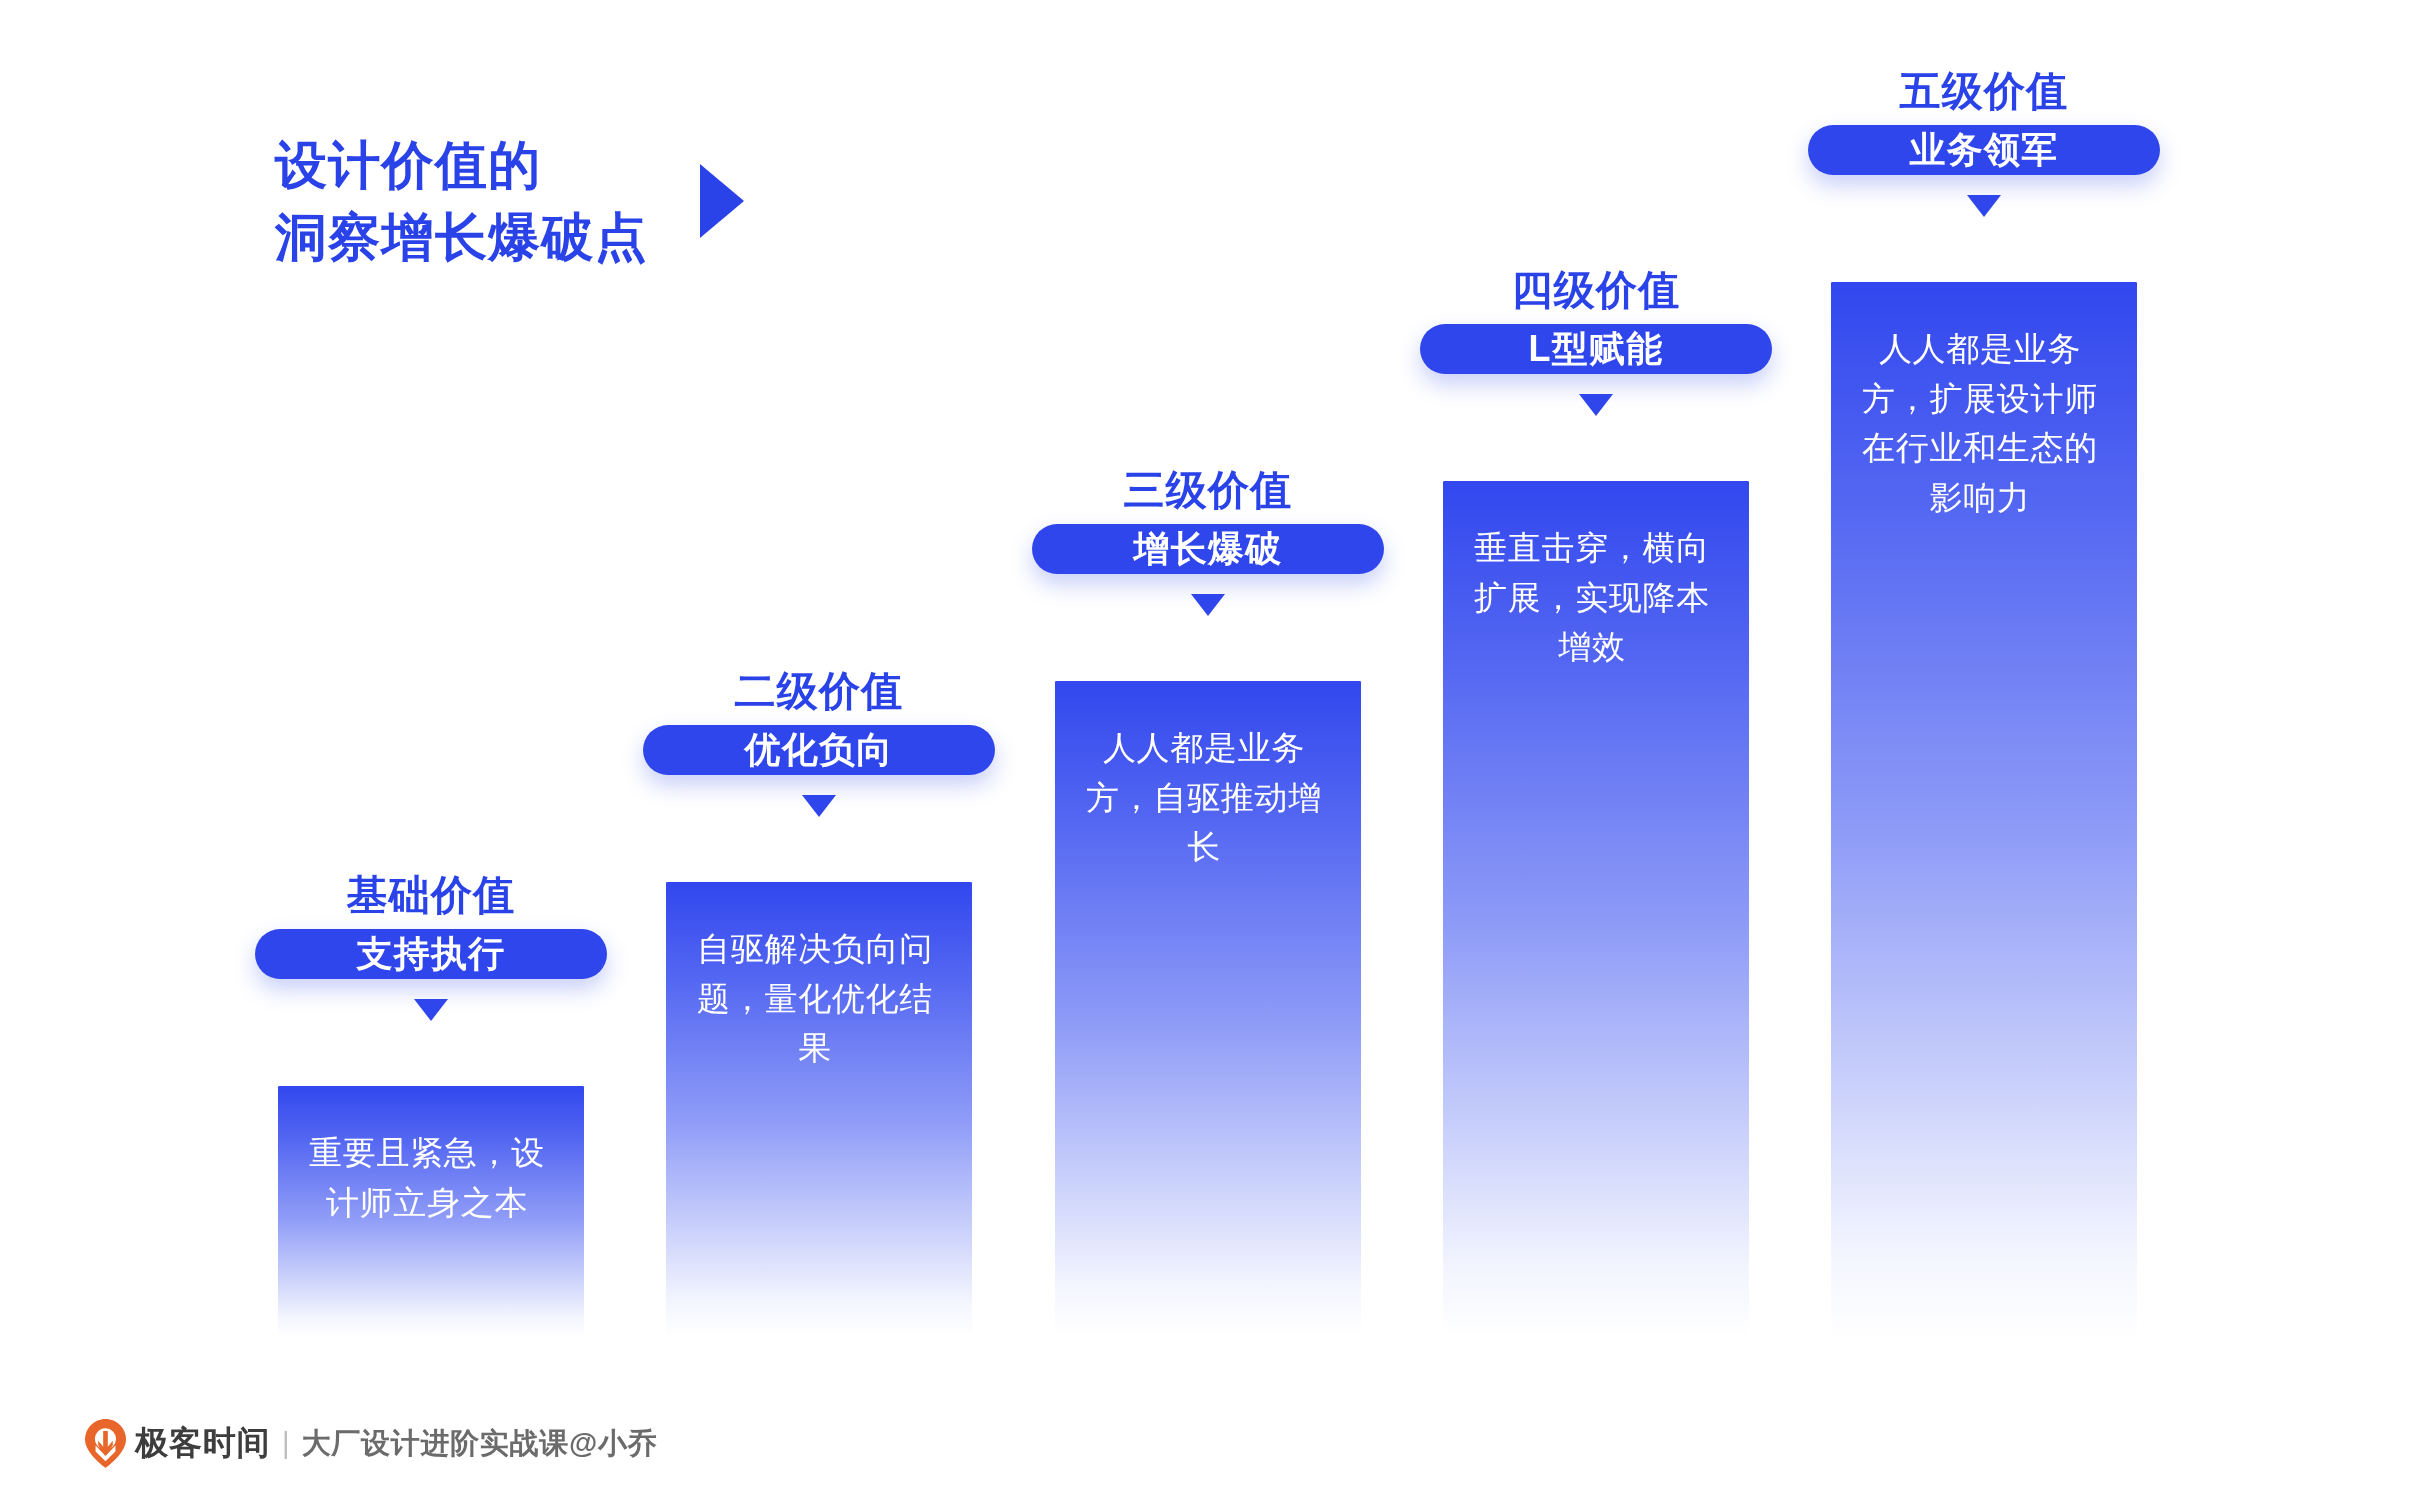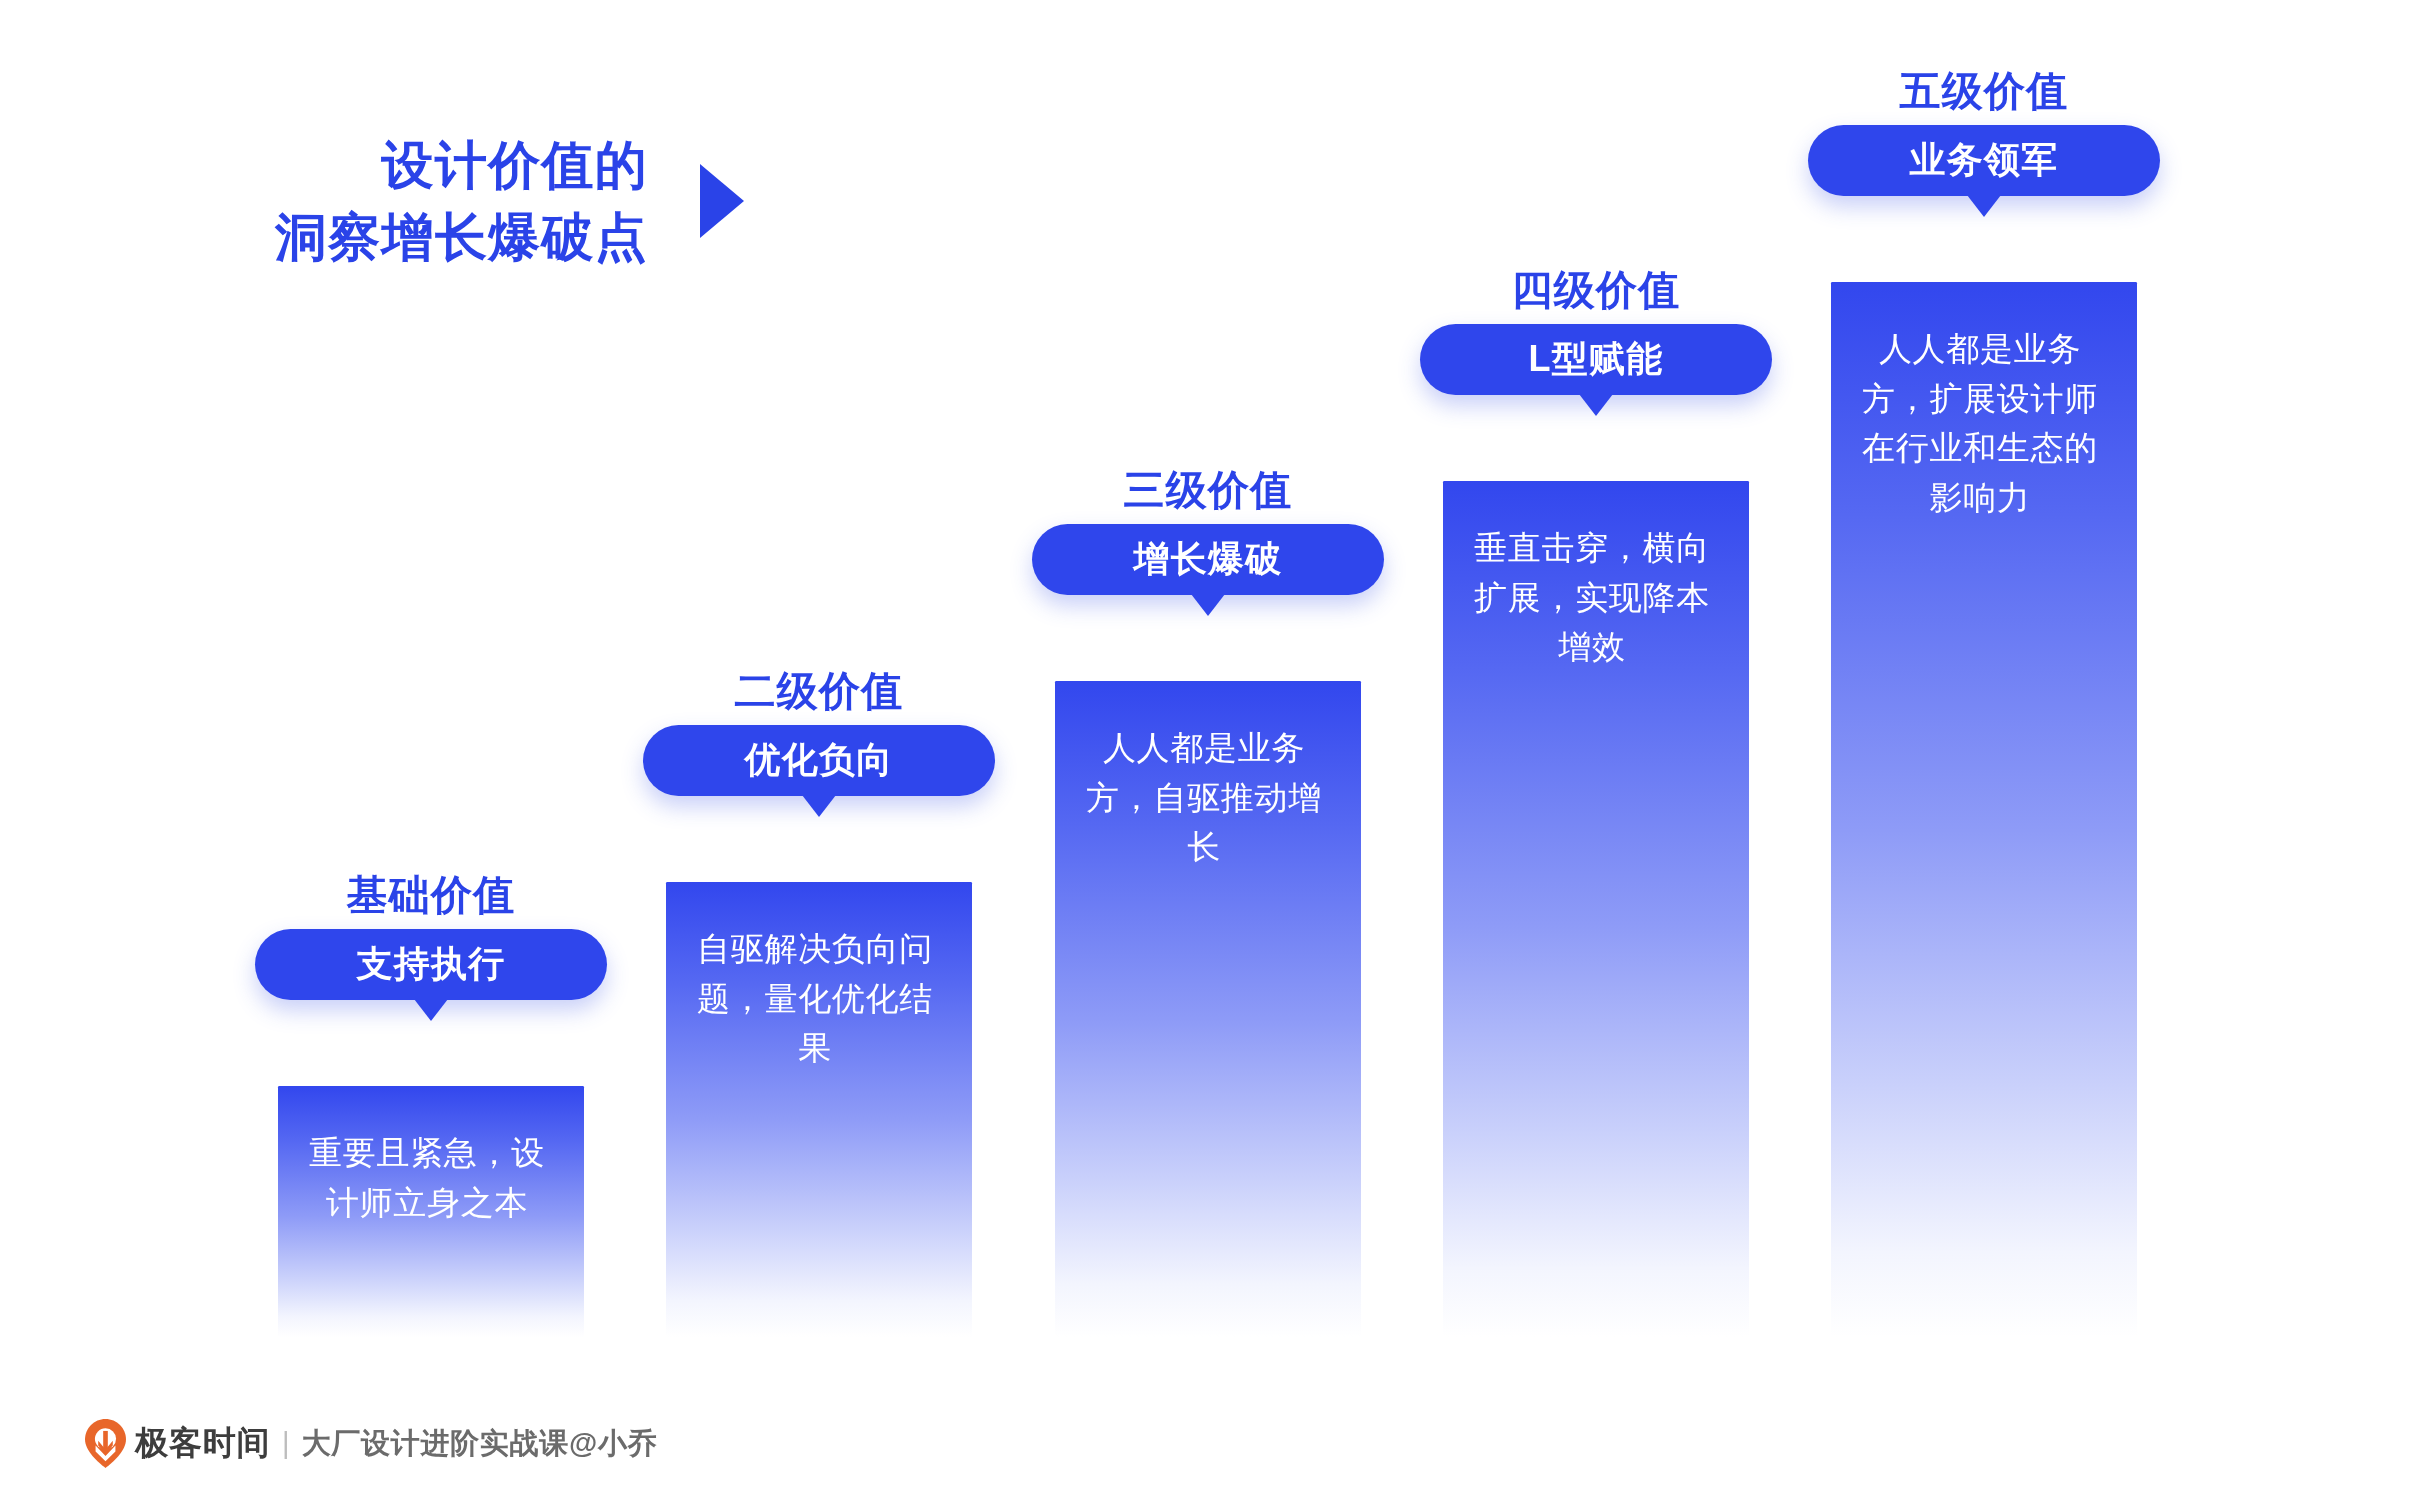--- a/index.html
+++ b/index.html
@@ -18,21 +18,21 @@
     display:flex; align-items:flex-start;
   }
   #title-text {
     color:#2A43E8;
     font-size:52px;
     font-weight:700;
     line-height:1.38;
     letter-spacing:1.3px;
     white-space:nowrap;
   }
-  #title-text .tline { display:block;text-align:right; }
+  #title-text .tline { display:block; }
   #play-triangle {
     margin-left:52px;
     margin-top:34px;
     width:0; height:0;
     border-left:44px solid #2A43E8;
     border-top:37px solid transparent;
     border-bottom:37px solid transparent;
   }
 
   
@@ -72,21 +72,21 @@
   
   .pill-wrap {
     position:absolute;
     left:50%;
     transform:translateX(-50%);
     width:352px;
   }
   .pill {
     position:relative;
     width:100%;
-    height:71px;
+    height:50px;
     border-radius:36px;
     background:#2F46EC;
     box-shadow:0 10.6px 22.5px rgba(60,85,230,0.28);
     display:flex;
     align-items:center;
     justify-content:center;
     color:#ffffff;
     font-size:36px;
     font-weight:700;
     letter-spacing:1.3px;

